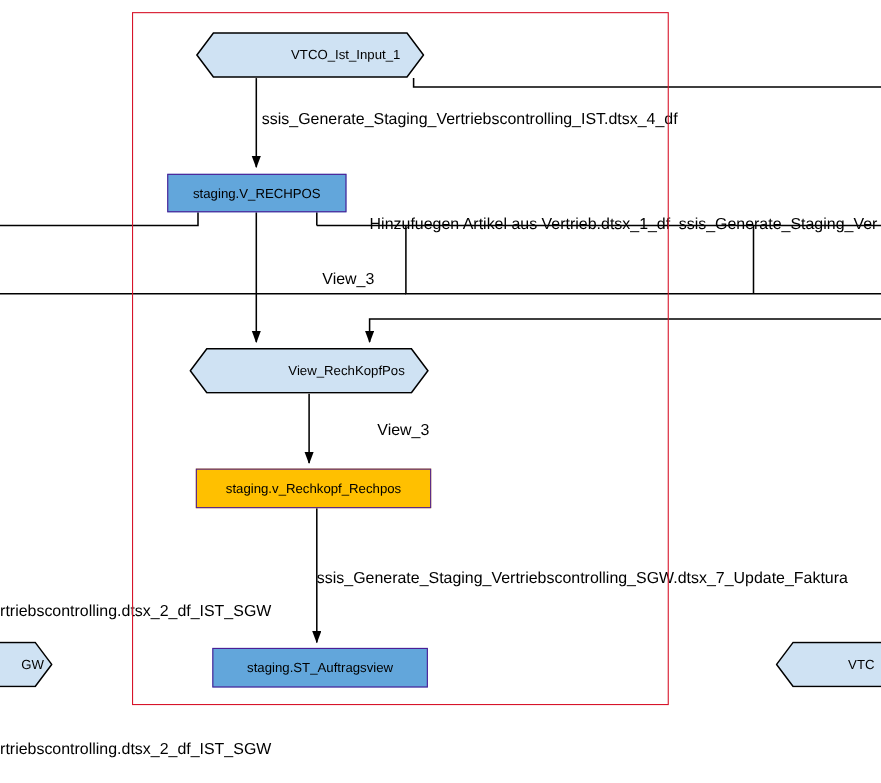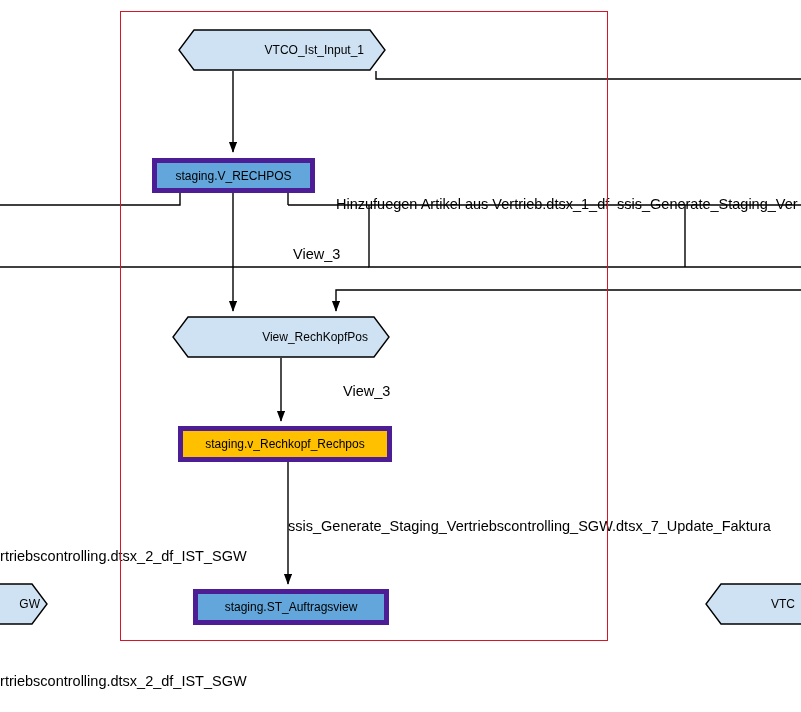--- a/index.html
+++ b/index.html
@@ -27,21 +27,21 @@
   .node {
     position: absolute;
     box-sizing: border-box;
     display: flex;
     align-items: center;
     font-size: 12px;
     color: #000000;
     white-space: nowrap;
   }
   .node.rect {
-    border: 5px solid #4c1d95;
+    border: 1px solid #4c1d95;
     justify-content: center;
   }
   .node.rect.blue   { background: #62A6DB; }
   .node.rect.yellow { background: #FFC000; }
   .node.hex {
     justify-content: flex-end;
     padding-right: 22px;
   }
   .hexshape {
     position: absolute;
@@ -149,20 +149,21 @@
     <span class="hexlabel">GW</span>
   </div>
 
   <div class="node hex" style="left:705px; top:583px; width:140px; height:42px; padding-right:50px;">
     <svg class="hexshape" viewBox="0 0 140 42" preserveAspectRatio="none" xmlns="http://www.w3.org/2000/svg">
       <polygon points="16,1 124,1 139,21 124,41 16,41 1,21" fill="#CFE2F3" stroke="#000000" stroke-width="1.4"></polygon>
     </svg>
     <span class="hexlabel">VTC</span>
   </div>
 
+  <div class="edge-label" style="left:238px; top:101px;">ssis_Generate_Staging_Vertriebscontrolling_IST.dtsx_4_df</div>
 
   <div class="edge-label" style="left:288px; top:196px;margin-left:48px;">Hinzufuegen Artikel aus Vertrieb.dtsx_1_df</div>
 
   <div class="edge-label" style="left:617px; top:196px;">ssis_Generate_Staging_Ver</div>
 
   <div class="edge-label" style="left:293px; top:246px;">View_3</div>
 
   <div class="edge-label" style="left:343px; top:383px;">View_3</div>
 
   <div class="edge-label" style="left:288px; top:518px;text-align:right;">ssis_Generate_Staging_Vertriebscontrolling_SGW.dtsx_7_Update_Faktura</div>

